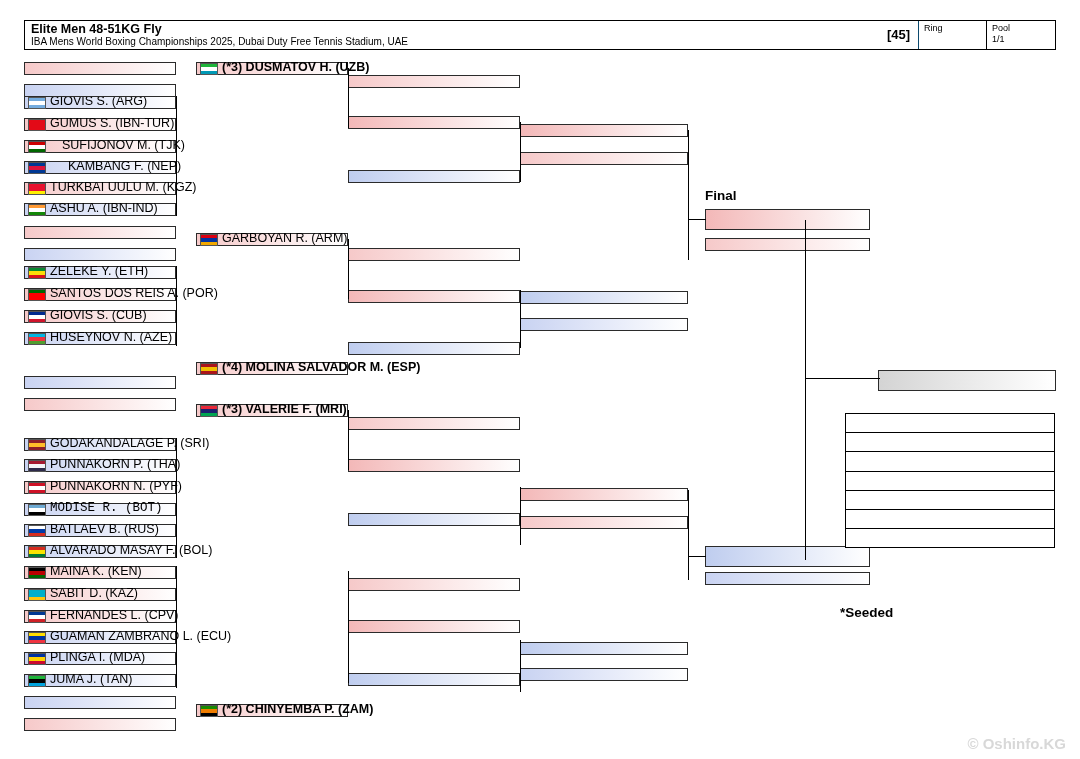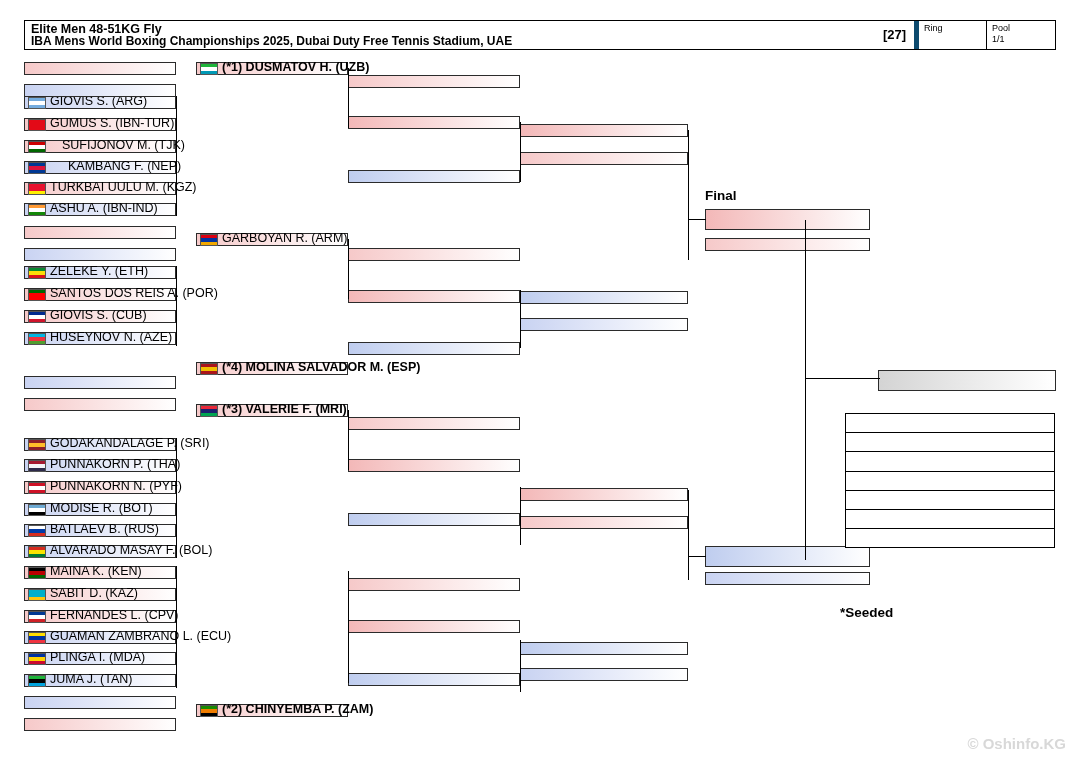--- a/index.html
+++ b/index.html
@@ -12,23 +12,23 @@
     color:#000;
   }
   .page{position:absolute;left:0;top:0;width:1080px;height:759px;}
 
   
   .header{
     position:absolute;left:24px;top:20px;width:1032px;height:30px;
     border:1px solid #000;box-sizing:border-box;display:flex;
     background:#fff;
   }
-  .hdr-main{flex:1;position:relative;padding:2px 6px;box-sizing:border-box;border-right:5px solid #0c4a6e;}
+  .hdr-main{flex:1;position:relative;padding:2px 6px;box-sizing:border-box;border-right:1px solid #0c4a6e;}
   .hdr-title{font-size:12.5px;font-weight:bold;line-height:13px;}
-  .hdr-sub{font-size:12px;font-weight:bold;line-height:11px;}
+  .hdr-sub{font-size:10px;font-weight:normal;line-height:11px;}
   .hdr-num{position:absolute;right:8px;top:6px;font-size:13px;font-weight:bold;}
   .hdr-cell{width:68px;border-right:1px solid #000;padding:2px 5px;box-sizing:border-box;}
   .hdr-cell:last-child{border-right:none;}
   .hdr-cell .k{font-size:9px;line-height:11px;}
   .hdr-cell .v{font-size:9px;line-height:11px;}
 
   
   .logo{position:absolute;left:745px;top:58px;width:180px;height:58px;}
   .logo .mark{position:absolute;left:0;top:0;width:42px;height:40px;}
   .logo .iba{position:absolute;left:50px;top:-2px;font-size:44px;font-weight:bold;letter-spacing:1px;line-height:44px;}
@@ -62,41 +62,41 @@
 </style>
 </head>
 <body>
 
 <div class="page">
 
   <div class="header">
     <div class="hdr-main">
       <div class="hdr-title">Elite Men 48-51KG Fly</div>
       <div class="hdr-sub">IBA Mens World Boxing Championships 2025, Dubai Duty Free Tennis Stadium, UAE</div>
-      <div class="hdr-num">[27]</div>
+      <div class="hdr-num">[45]</div>
     </div>
     <div class="hdr-cell">
       <div class="k">Ring</div>
       <div class="v"></div>
     </div>
     <div class="hdr-cell">
       <div class="k">Pool</div>
       <div class="v">1/1</div>
     </div>
   </div>
 
 
   <div id="bracket-layer">
       <div class="bar red" style="left: 196px; top: 62px; width: 152px;"></div>
       <div class="flag" style="left: 200px; top: 63px;">
         <i style="height: 33.3333%; background: rgb(30, 181, 58);"></i>
         <i style="height: 33.3333%; background: rgb(255, 255, 255);"></i>
         <i style="height: 33.3333%; background: rgb(0, 153, 181);"></i>
       </div>
-      <div class="name b" style="left: 222px; top: 61px;">(*1) DUSMATOV H. (UZB)</div>
+      <div class="name b" style="left: 222px; top: 61px;">(*3) DUSMATOV H. (UZB)</div>
       <div class="bar blue" style="left: 24px; top: 96px; width: 152px;"></div>
       <div class="flag" style="left: 28px; top: 97px;">
         <i style="height: 33.3333%; background: rgb(116, 172, 223);"></i>
         <i style="height: 33.3333%; background: rgb(255, 255, 255);"></i>
         <i style="height: 33.3333%; background: rgb(116, 172, 223);"></i>
       </div>
       <div class="name" style="left: 50px; top: 95px;">GIOVIS S. (ARG)</div>
       <div class="bar red" style="left: 24px; top: 118px; width: 152px;"></div>
       <div class="flag" style="left: 28px; top: 119px;">
         <i style="height: 33.3333%; background: rgb(227, 10, 23);"></i>
@@ -201,21 +201,21 @@
         <i style="height: 33.3333%; background: rgb(255, 255, 255);"></i>
         <i style="height: 33.3333%; background: rgb(206, 17, 38);"></i>
       </div>
       <div class="name" style="left: 50px; top: 480px;">PUNNAKORN N. (PYF)</div>
       <div class="bar blue" style="left: 24px; top: 503px; width: 152px;"></div>
       <div class="flag" style="left: 28px; top: 504px;">
         <i style="height: 33.3333%; background: rgb(109, 169, 210);"></i>
         <i style="height: 33.3333%; background: rgb(255, 255, 255);"></i>
         <i style="height: 33.3333%; background: rgb(0, 0, 0);"></i>
       </div>
-      <div class="name" style="left: 50px; top: 502px;">MODISE R. (BOT)</div>
+      <div class="name" style="left: 50px; top: 502px; font-family: Liberation Mono, monospace;">MODISE R. (BOT)</div>
       <div class="bar blue" style="left: 24px; top: 524px; width: 152px;"></div>
       <div class="flag" style="left: 28px; top: 525px;">
         <i style="height: 33.3333%; background: rgb(255, 255, 255);"></i>
         <i style="height: 33.3333%; background: rgb(0, 57, 166);"></i>
         <i style="height: 33.3333%; background: rgb(213, 43, 30);"></i>
       </div>
       <div class="name" style="left: 50px; top: 523px;">BATLAEV B. (RUS)</div>
       <div class="bar blue" style="left: 24px; top: 545px; width: 152px;"></div>
       <div class="flag" style="left: 28px; top: 546px;">
         <i style="height: 33.3333%; background: rgb(213, 43, 30);"></i>

